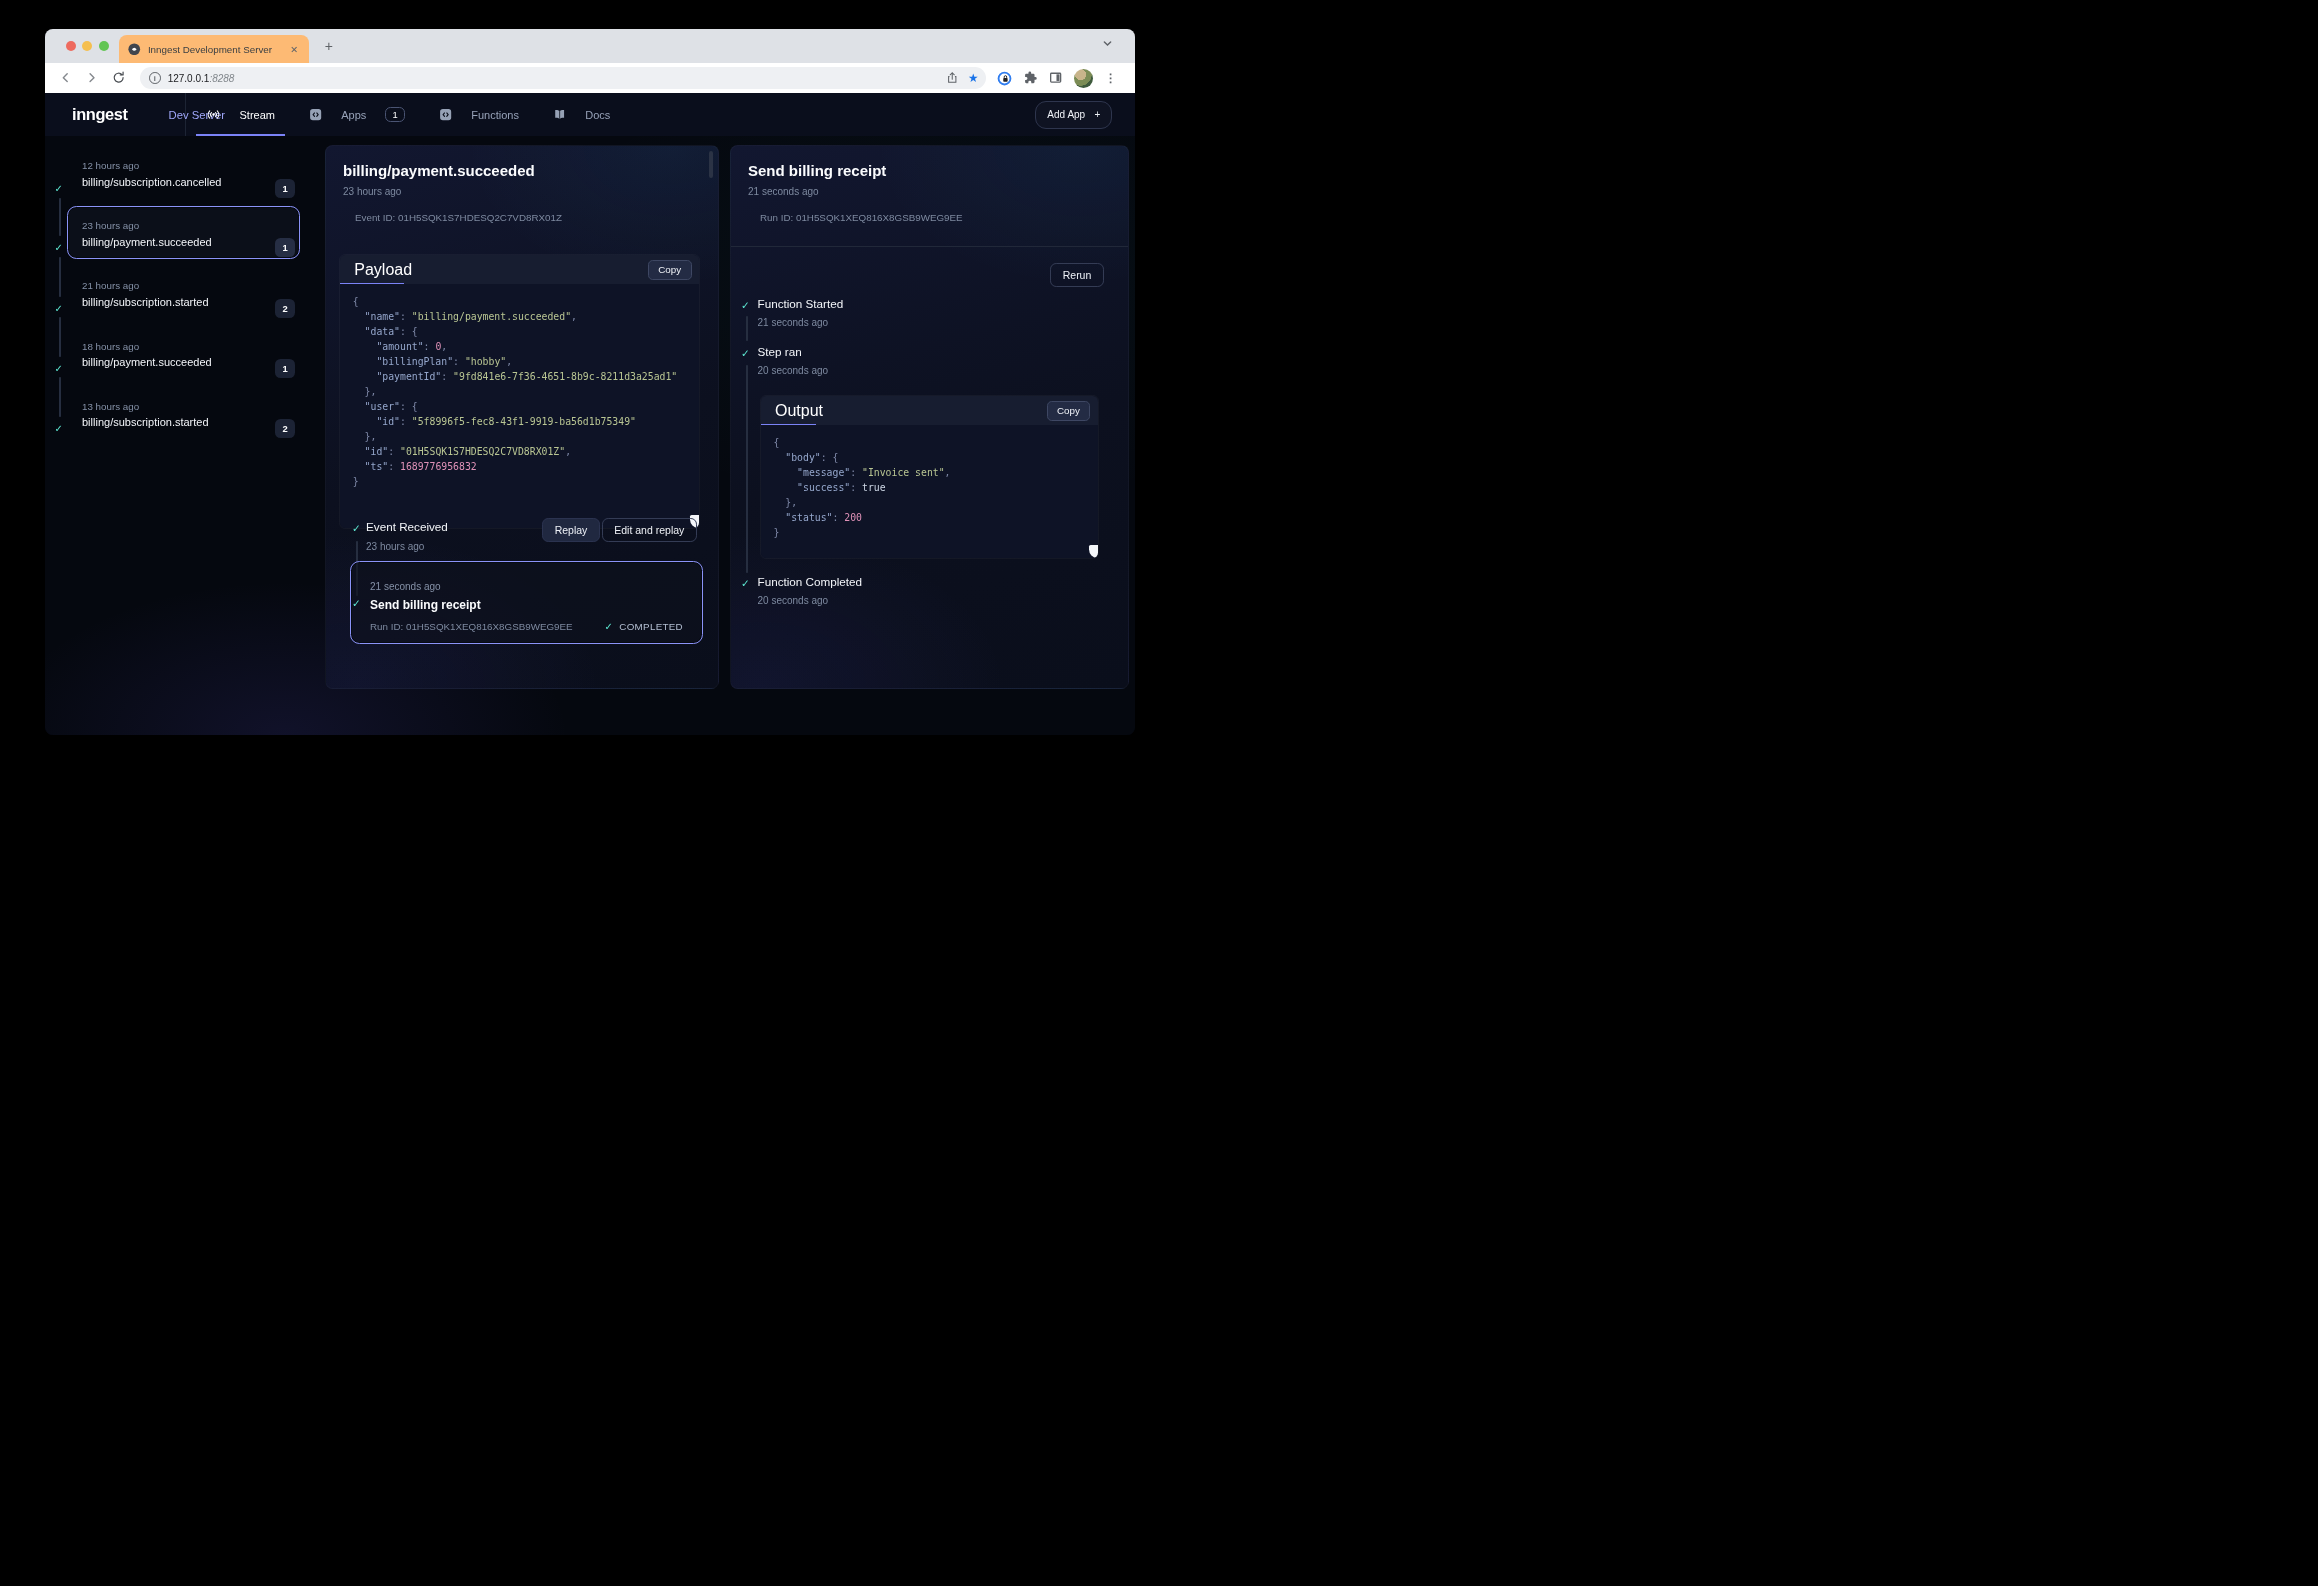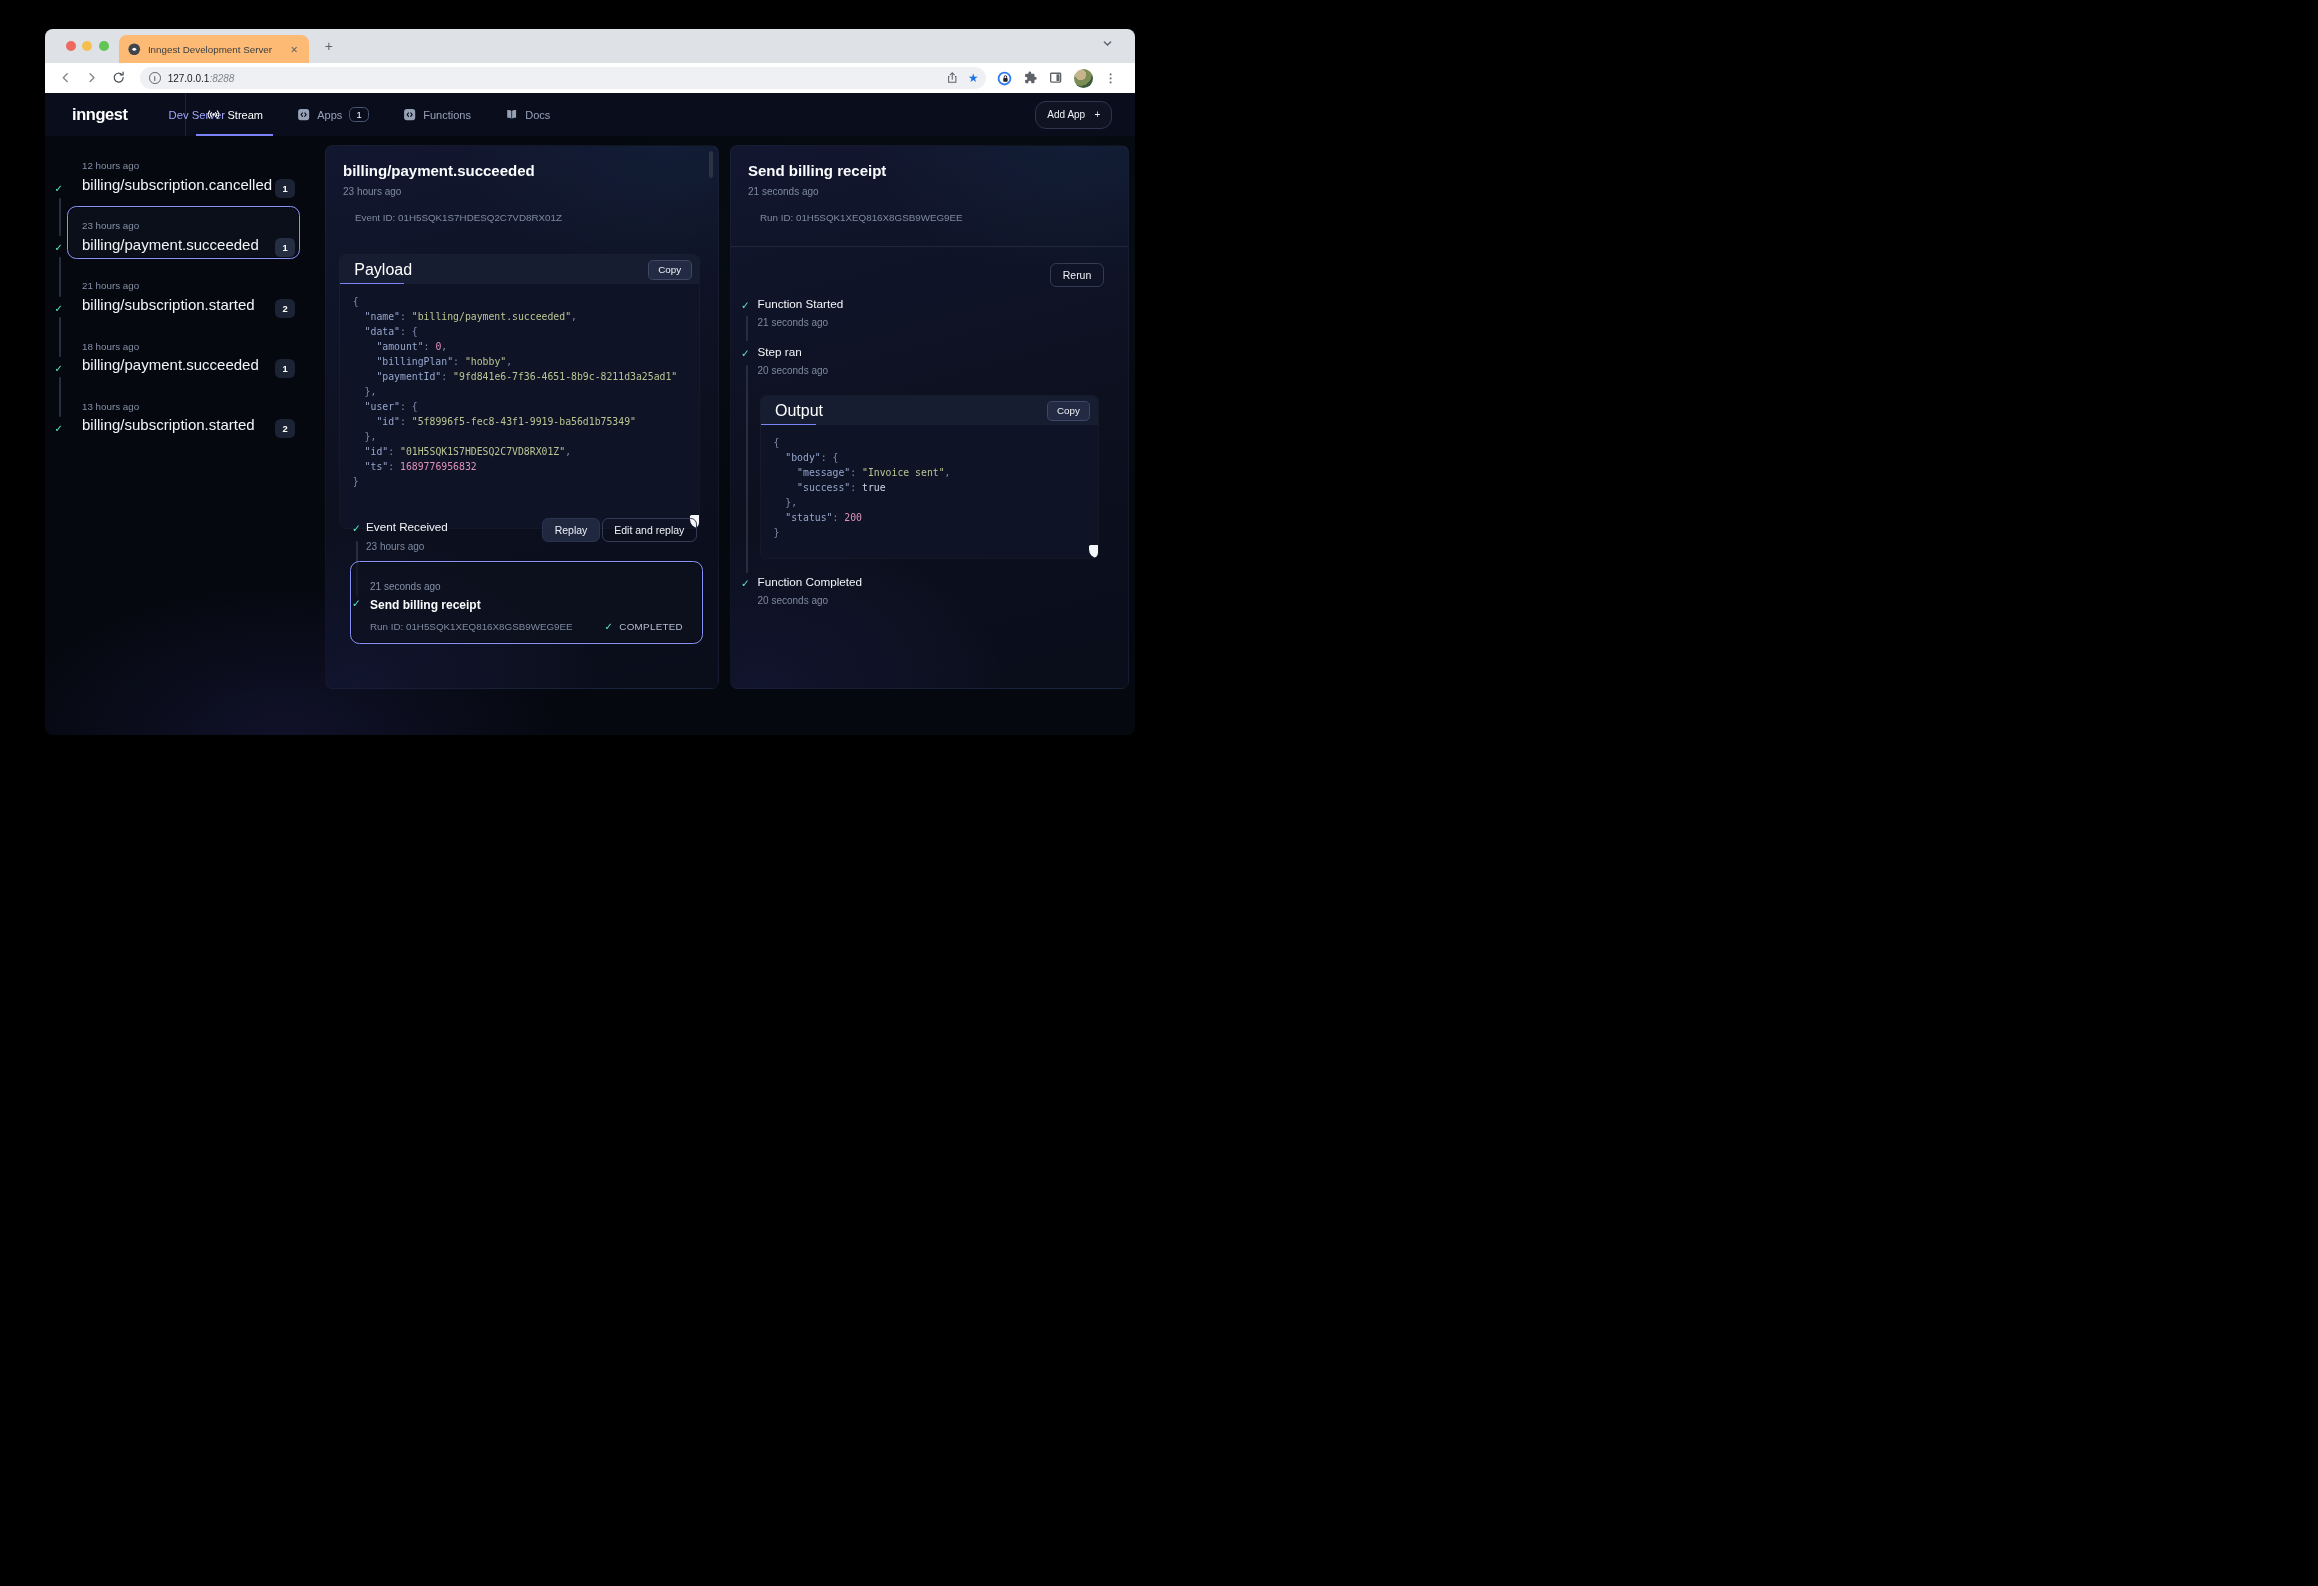--- a/index.html
+++ b/index.html
@@ -39,21 +39,21 @@
      background:
        radial-gradient(406px 219px at 22% 100%, rgba(96,82,220,.13), transparent 70%),
        radial-gradient(625px 328px at 82% 30%, rgba(45,212,191,.04), transparent 70%),
        #05080f; color:#e8ecf4; }
   .appnav { position:relative; height:43px; background:#0a0e1c; display:flex; align-items:center; }
   .logo-zone { width:141px; height:100%; display:flex; align-items:center; padding-left:27px; gap:7px;
                border-right:0.8px solid #1d2434; }
   .logo { font-size:16.4px; font-weight:800; letter-spacing:-0.4px; color:#fff; }
   .env { font-size:11.3px; color:#a0a7fa; font-weight:500; white-space:nowrap;margin-left:34px; }
   .navlist { display:flex; align-items:center; height:100%; margin-left:19.5px; gap:34px; }
-  .nav-item { position:relative; height:100%; display:flex; align-items:center; gap:7px;
+  .nav-item { position:relative; height:100%; display:flex; align-items:center; gap:19px;
               font-size:11px; color:#97a2b8; white-space:nowrap;justify-content:flex-end; }
   .nav-item.active { color:#fff; font-weight:500; }
   .nav-item.active::after { content:''; position:absolute; left:-10px; right:-10px; bottom:0; height:2px; background:#7b83f7; }
   .count-badge { border:0.8px solid #4a5473; border-radius:5.5px; padding:0.8px 6.2px; font-size:9.4px; color:#fff; }
   .addapp { position:absolute; right:22.6px; top:7.8px; height:28px; display:flex; align-items:center; gap:9.4px;
             border:0.8px solid #2e354d; border-radius:11px; padding:0 11px; font-size:10px; color:#f0f3f8; background:rgba(18,23,38,.6); }
   .subnav { position:relative; height:35px; background:#070b15; border-bottom:0.8px solid #151b2b;
             display:flex; align-items:center; }
   .subtab { position:relative; font-size:11px; height:100%; display:flex; align-items:center; }
   .subtab.active { color:#fff; font-weight:500; }
@@ -62,21 +62,21 @@
   .st-fl { margin-left:32px; }
   .es-underline { position:absolute; left:0; top:34px; width:97px; height:1.6px; background:#7b83f7; }
   .sendevent { position:absolute; right:6.2px; top:4.7px; height:26px; display:flex; align-items:center;
                border:0.8px solid #31384f; background:#141929; border-radius:6.2px; padding:0 11.7px; font-size:10.5px; color:#f0f3f8; }
 
   .content { position:relative; height:564px; }
 
   
   .eventlist { position:absolute; left:0; top:0; width:280px; height:100%; }
   .ev-time { position:absolute; left:37px; font-size:9.8px; color:#8591a7; }
-  .ev-name { position:absolute; left:37px; font-size:15px; font-weight:500; color:#f3f5f9; white-space:nowrap; }
+  .ev-name { position:absolute; left:37px; font-size:11px; font-weight:500; color:#f3f5f9; white-space:nowrap; }
   .ev-check { position:absolute; left:9.4px; width:12.5px; font-size:10px; font-weight:700; color:#5eead4;
               font-family:"DejaVu Sans", sans-serif; }
   .ev-badge { position:absolute; width:20px; height:19px; border-radius:5.5px; background:#1c2335;
               color:#fff; font-size:9.4px; font-weight:600; display:flex; align-items:center; justify-content:center; }
   .seg { position:absolute; left:14px; width:1.6px; background:#262e40; border-radius:0.8px; }
   .selcard { position:absolute; left:22px; top:70px; width:233px; height:53px; border:1.6px solid #8b93f8;
              border-radius:9.4px; background:rgba(13,17,29,.75); box-shadow:inset 0 0 0 0.8px #05080f; }
 
   
   .panel { position:absolute; top:9.4px; height:544px; border-radius:7.8px; border:0.8px solid rgba(255,255,255,.03);

